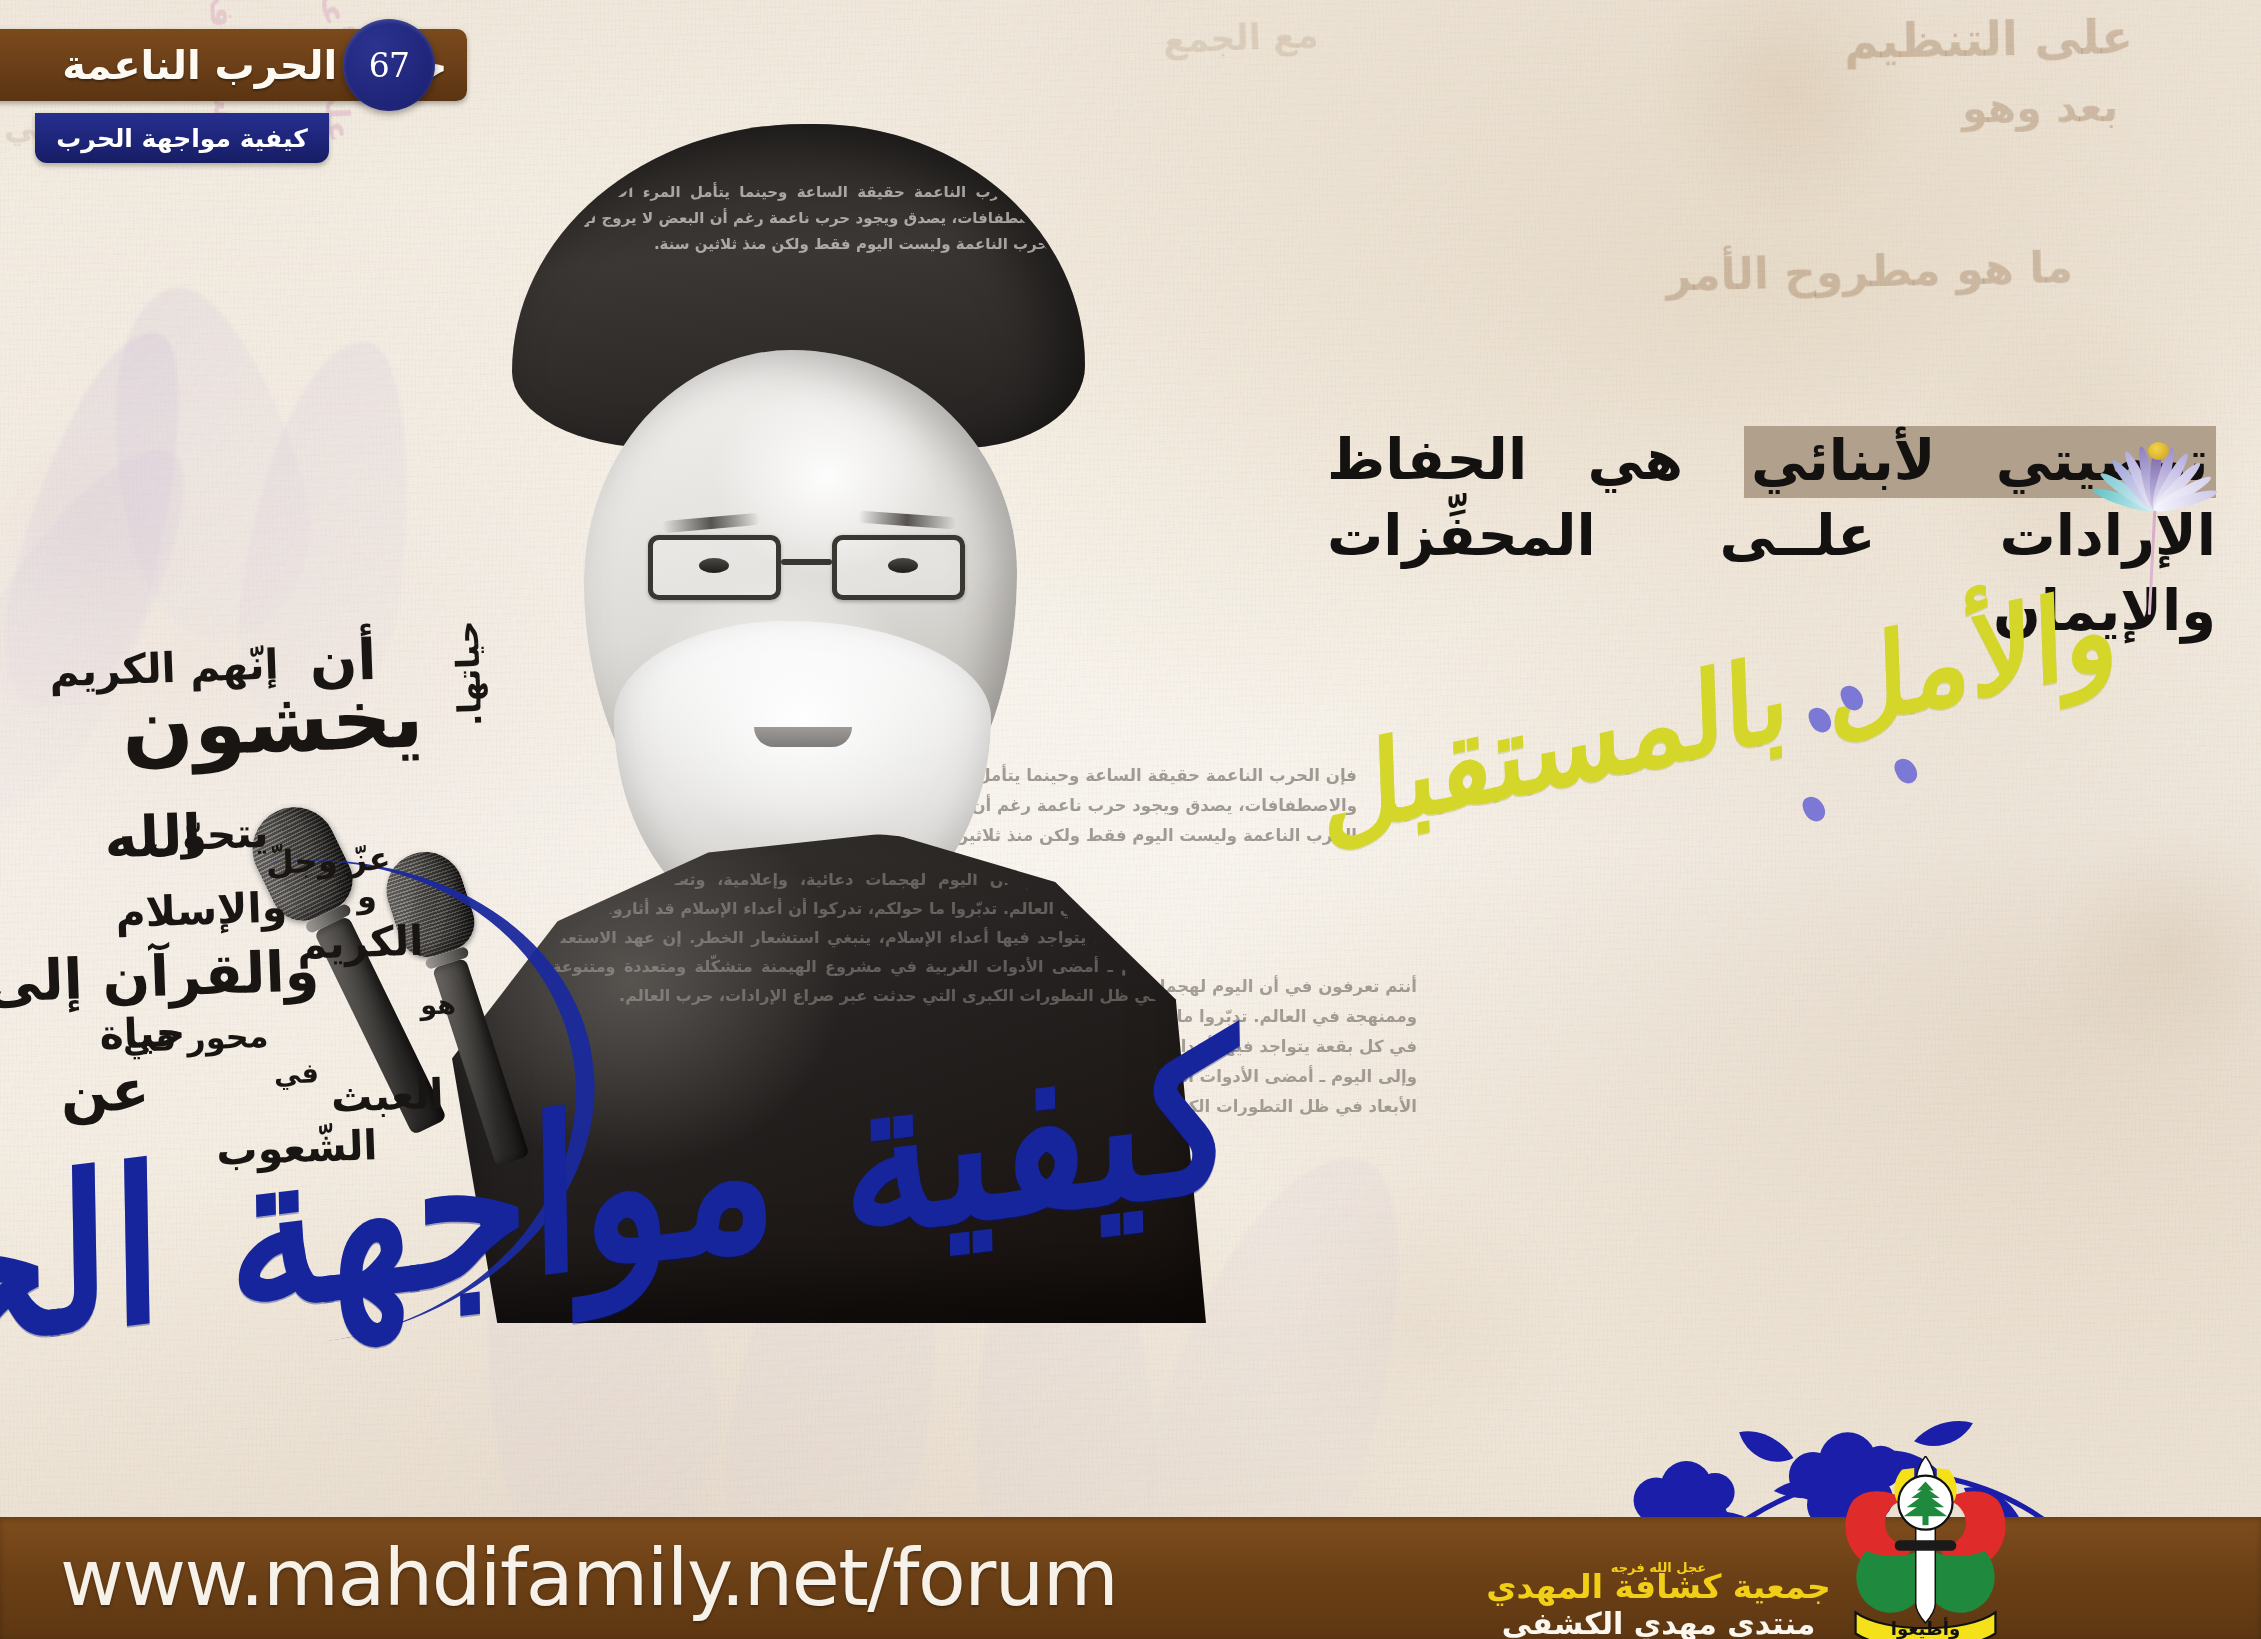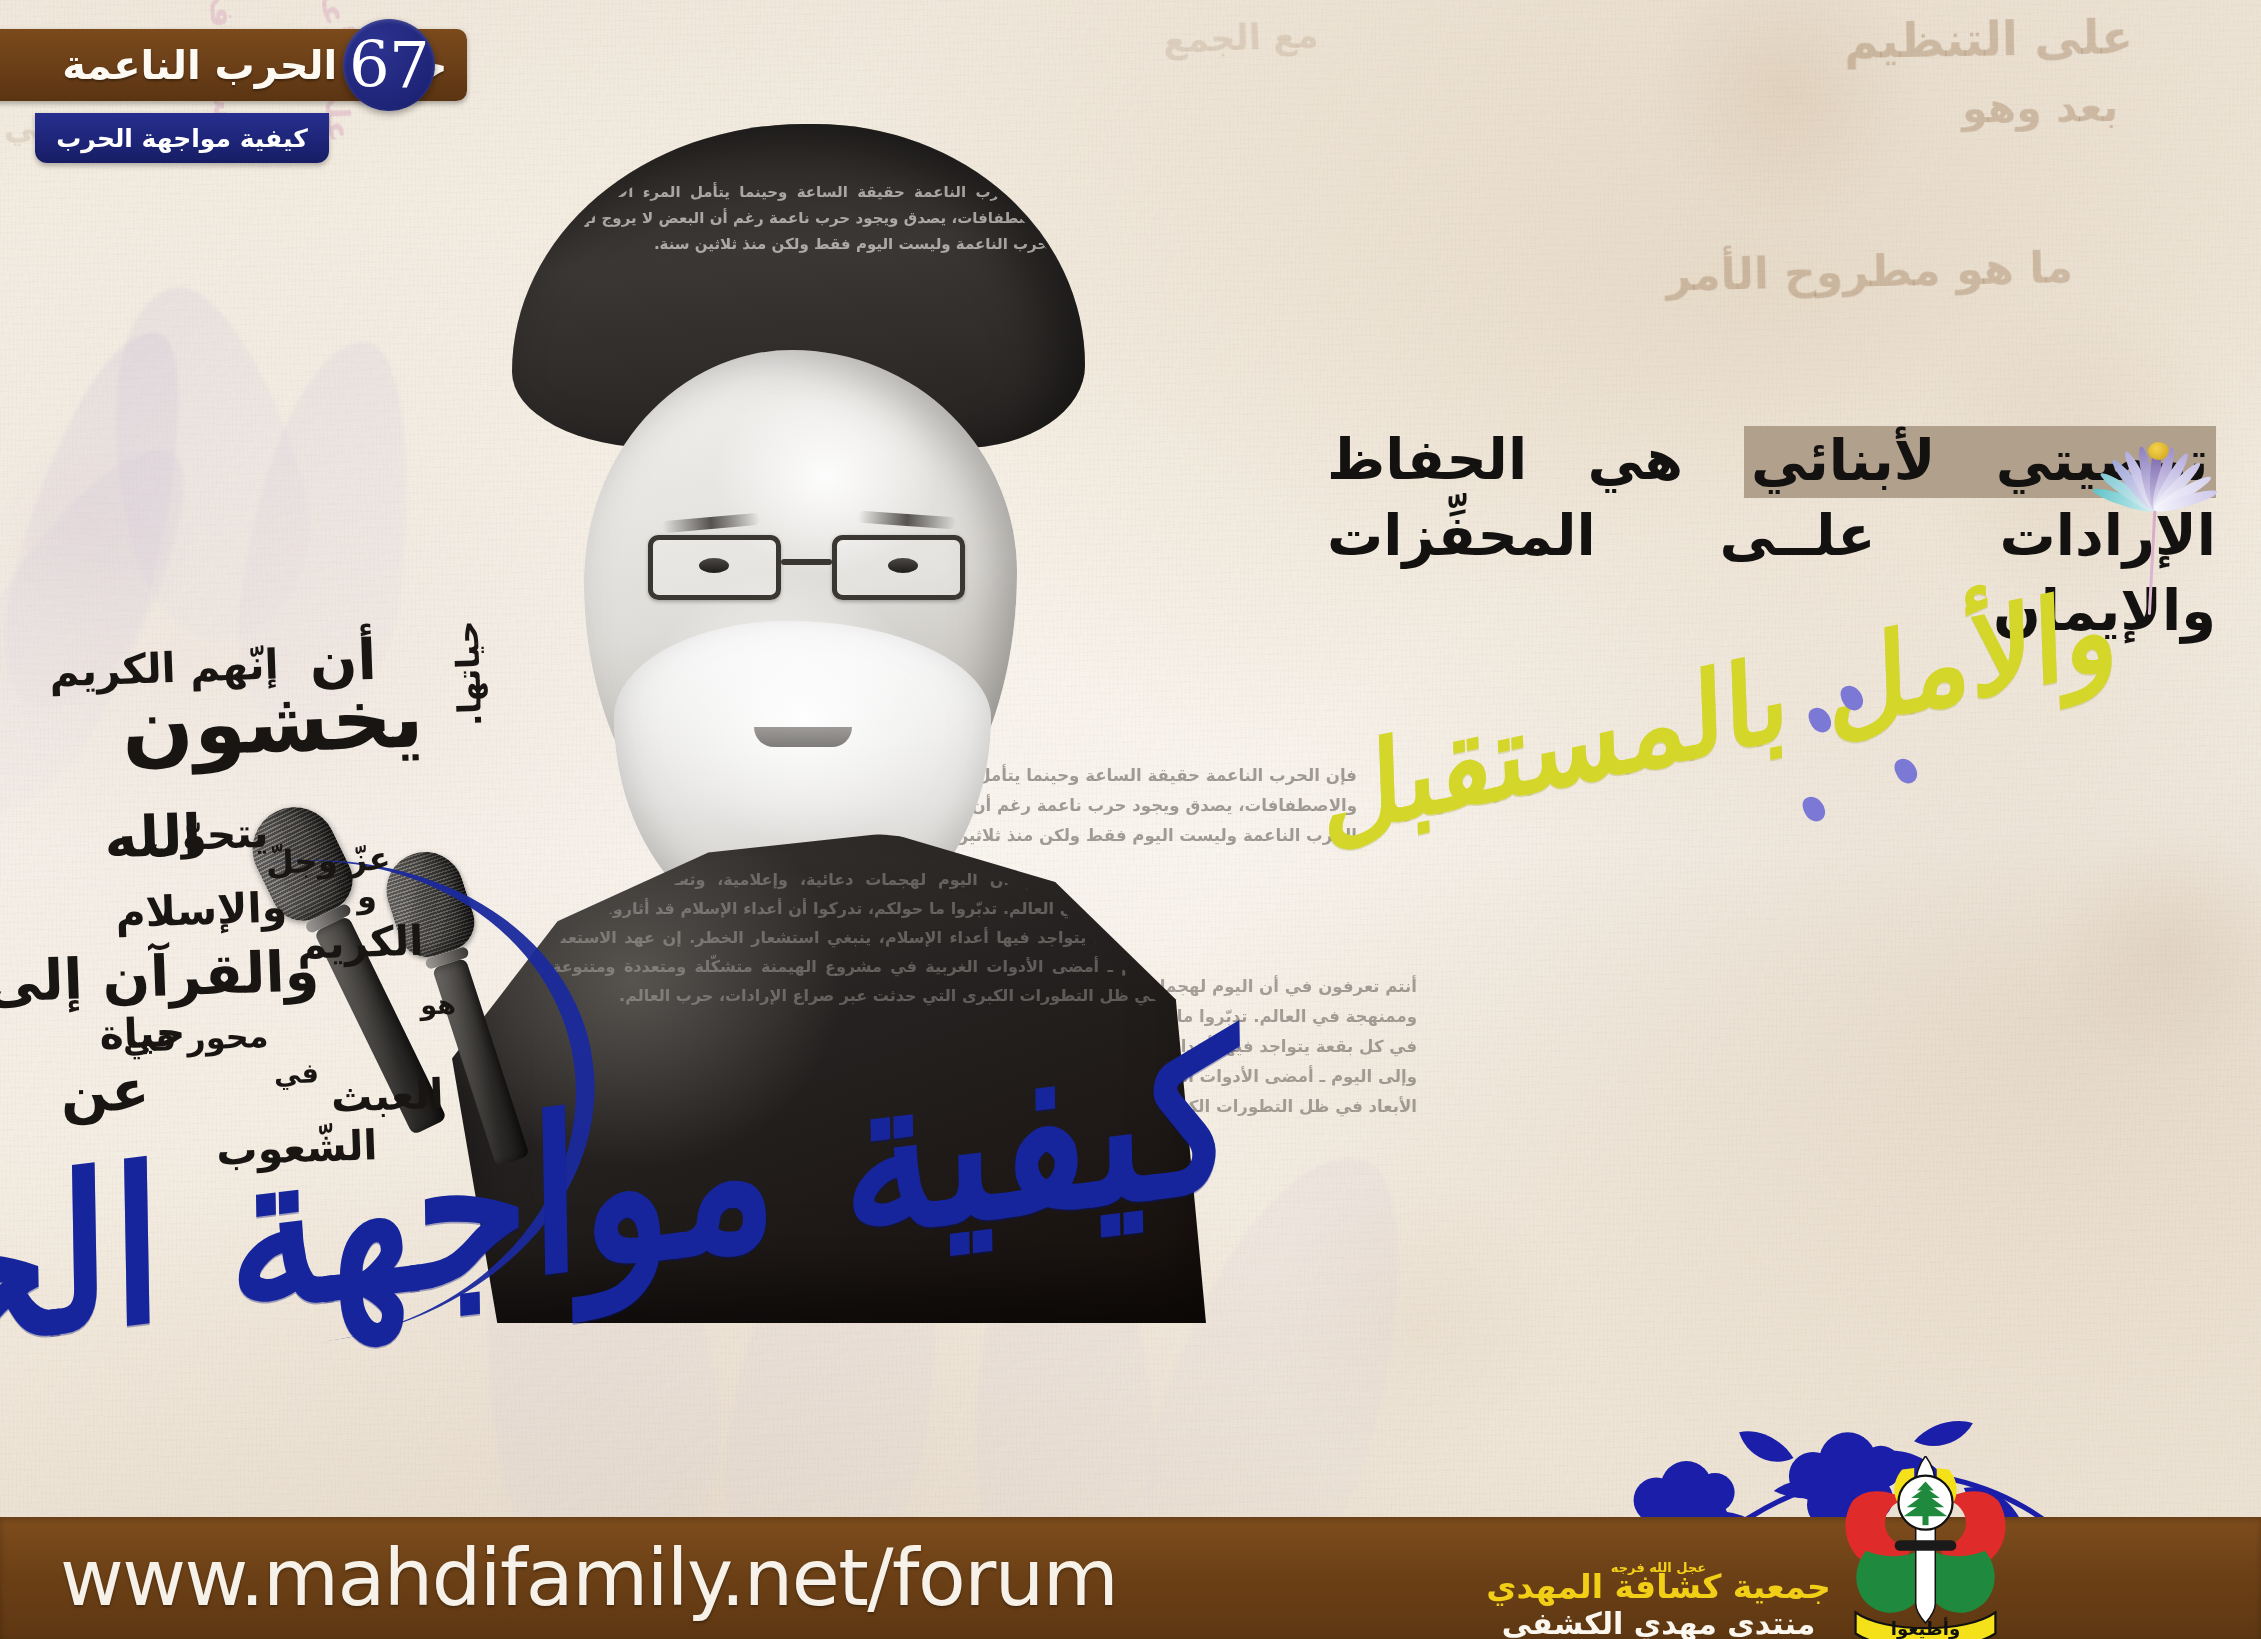--- a/index.html
+++ b/index.html
@@ -77,21 +77,21 @@
     color:#fdfaf4;font-size:40px;font-weight:700;
     letter-spacing:0.8px;line-height:1;white-space:nowrap;
     text-shadow:0 1.5px 2.3px rgba(0,0,0,.35);
   }
   .hdr-badge{
     position:absolute;left:343px;top:19px;width:92px;height:92px;
     border-radius:50%;
     background:radial-gradient(circle at 36% 30%,#2c3390,#1e2477 70%,#171d63);
     box-shadow:0 3px 7.5px rgba(0,0,0,.34), inset 0 1.5px 4.5px rgba(255,255,255,.18);
     display:flex;align-items:center;justify-content:center;
-    color:#ffffff;font-size:64px;font-weight:400;
+    color:#ffffff;font-size:33px;font-weight:400;
     font-family:"DejaVu Serif","Liberation Serif",serif;
     letter-spacing:-0.8px;
   }
   .hdr-blue{
     position:absolute;left:35px;top:113px;width:294px;height:50px;
     background:linear-gradient(180deg,#262f8e 0%,#1d2477 60%,#171d63 100%);
     border-radius:0 0 12px 12px;
     box-shadow:0 2.3px 5.3px rgba(0,0,0,.26);
     display:flex;align-items:center;justify-content:center;
   }

